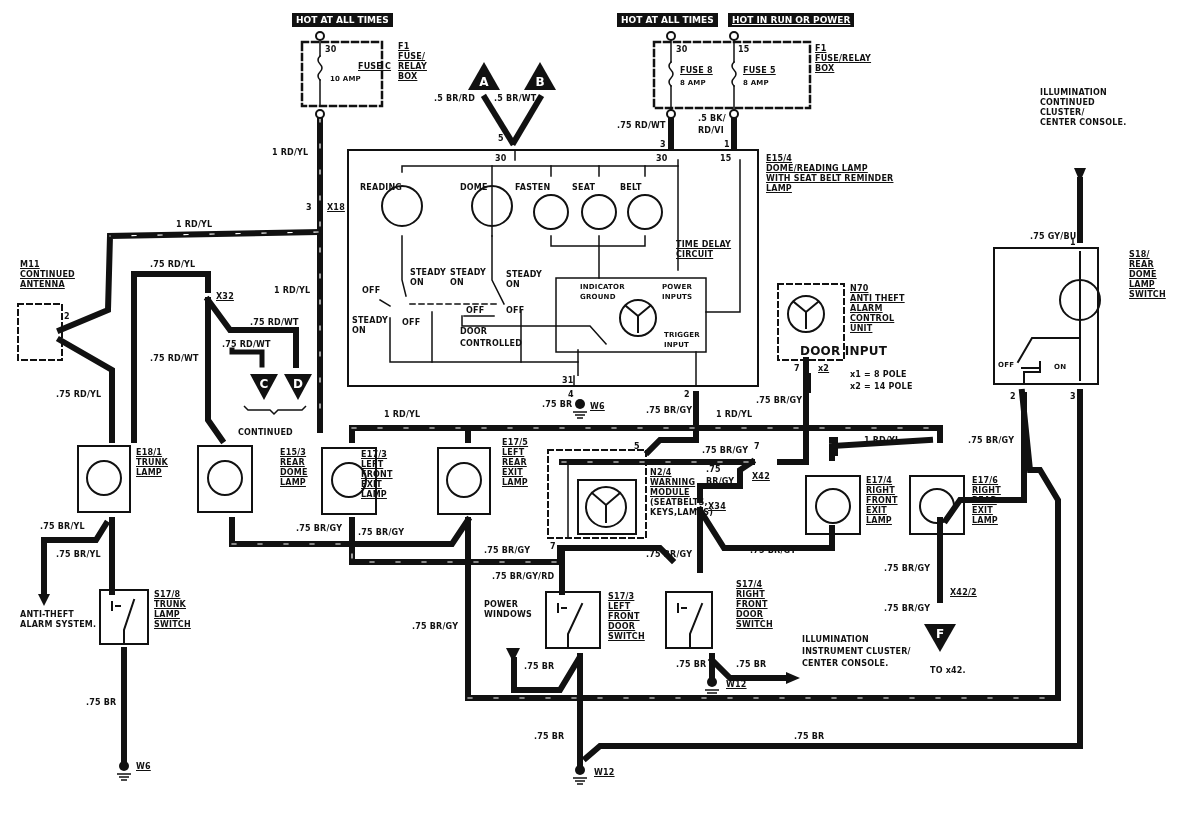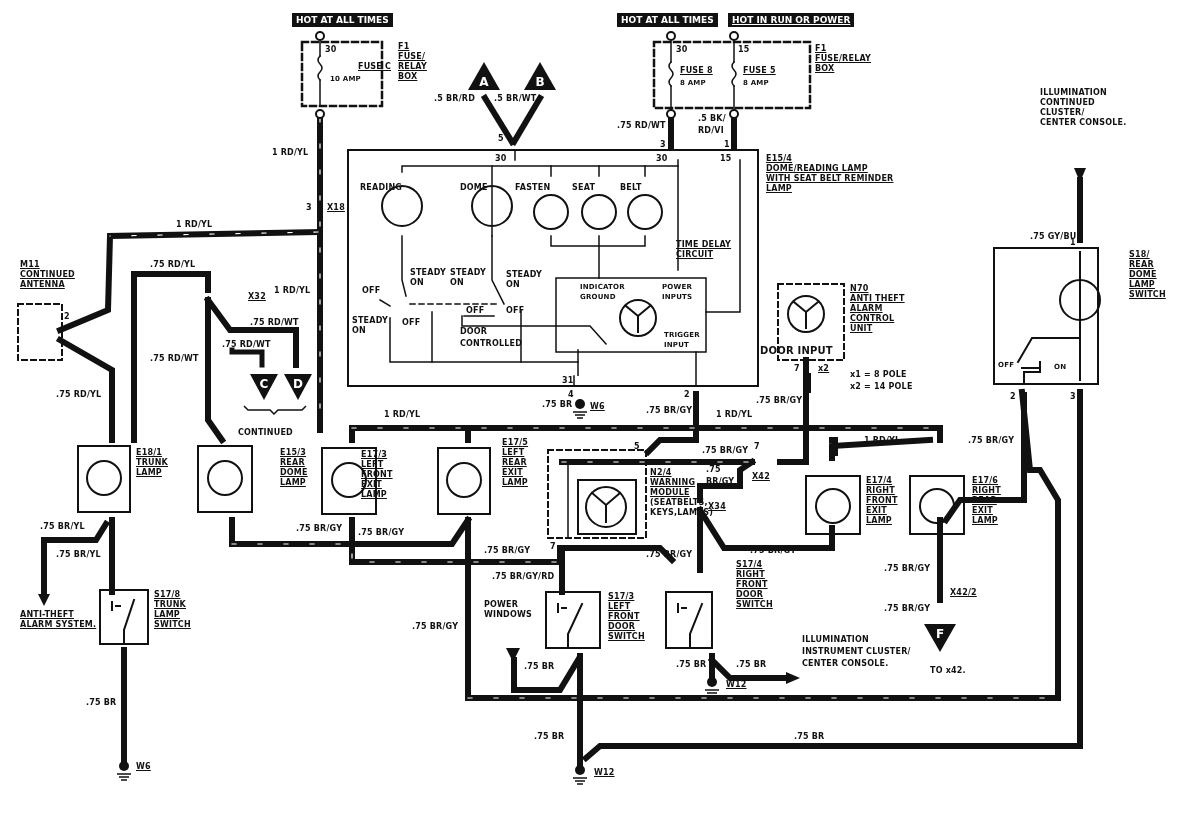--- a/index.html
+++ b/index.html
@@ -299,36 +299,36 @@
 <div class="lbl" style="left:176px;top:220px;">1 RD/YL</div>
 
 <div class="lbl stack" style="left:20px;top:260px;">
   <span>M11</span>
   <span>CONTINUED</span>
   <span>ANTENNA</span>
 </div>
 <div class="lbl" style="left:64px;top:312px;">2</div>
 
 <div class="lbl" style="left:150px;top:260px;">.75 RD/YL</div>
-<div class="lbl u" style="left:216px;top:292px;margin-left:32px;">X32</div>
+<div class="lbl u" style="left:216px;top:292px;">X32</div>
 <div class="lbl" style="left:274px;top:286px;">1 RD/YL</div>
 <div class="lbl" style="left:250px;top:318px;">.75 RD/WT</div>
 <div class="lbl" style="left:222px;top:340px;">.75 RD/WT</div>
 <div class="lbl" style="left:150px;top:354px;">.75 RD/WT</div>
 <div class="lbl" style="left:238px;top:416px;margin-top:12px;">CONTINUED</div>
 <div class="lbl" style="left:56px;top:390px;">.75 RD/YL</div>
 
 <div class="lbl stack" style="left:850px;top:284px;">
   <span>N70</span>
   <span>ANTI THEFT</span>
   <span>ALARM</span>
   <span>CONTROL</span>
   <span>UNIT</span>
 </div>
-<div class="lbl" style="left:760px;top:346px;font-size:10px;">DOOR INPUT</div>
+<div class="lbl" style="left:800px;top:346px;font-size:12px;">DOOR INPUT</div>
 <div class="lbl" style="left:794px;top:364px;">7</div>
 <div class="lbl u" style="left:818px;top:364px;">x2</div>
 <div class="lbl" style="left:850px;top:370px;">x1 = 8 POLE</div>
 <div class="lbl" style="left:850px;top:382px;">x2 = 14 POLE</div>
 
 <div class="lbl stack plain" style="left:1040px;top:88px;">
   <span>ILLUMINATION</span>
   <span>CONTINUED</span>
   <span>CLUSTER/</span>
   <span>CENTER CONSOLE.</span>
@@ -418,21 +418,21 @@
 <div class="lbl" style="left:484px;top:546px;">.75 BR/GY</div>
 <div class="lbl" style="left:550px;top:542px;">7</div>
 <div class="lbl" style="left:646px;top:550px;">.75 BR/GY</div>
 <div class="lbl" style="left:750px;top:546px;">.75 BR/GY</div>
 <div class="lbl" style="left:492px;top:572px;">.75 BR/GY/RD</div>
 <div class="lbl" style="left:884px;top:564px;">.75 BR/GY</div>
 <div class="lbl u" style="left:950px;top:588px;">X42/2</div>
 <div class="lbl" style="left:884px;top:604px;">.75 BR/GY</div>
 <div class="lbl" style="left:930px;top:666px;">TO x42.</div>
 
-<div class="lbl stack plain" style="left:20px;top:610px;text-decoration:underline;">
+<div class="lbl stack plain" style="left:20px;top:610px;">
   <span>ANTI-THEFT</span>
   <span>ALARM SYSTEM.</span>
 </div>
 <div class="lbl stack" style="left:154px;top:590px;">
   <span>S17/8</span>
   <span>TRUNK</span>
   <span>LAMP</span>
   <span>SWITCH</span>
 </div>
 <div class="lbl" style="left:412px;top:622px;">.75 BR/GY</div>
@@ -440,21 +440,21 @@
   <span>POWER</span>
   <span>WINDOWS</span>
 </div>
 <div class="lbl stack" style="left:608px;top:592px;">
   <span>S17/3</span>
   <span>LEFT</span>
   <span>FRONT</span>
   <span>DOOR</span>
   <span>SWITCH</span>
 </div>
-<div class="lbl stack" style="left:736px;top:560px;">
+<div class="lbl stack" style="left:736px;top:580px;">
   <span>S17/4</span>
   <span>RIGHT</span>
   <span>FRONT</span>
   <span>DOOR</span>
   <span>SWITCH</span>
 </div>
 <div class="lbl stack plain" style="left:802px;top:634px;line-height:12px;">
   <span>ILLUMINATION</span>
   <span>INSTRUMENT CLUSTER/</span>
   <span>CENTER CONSOLE.</span>

